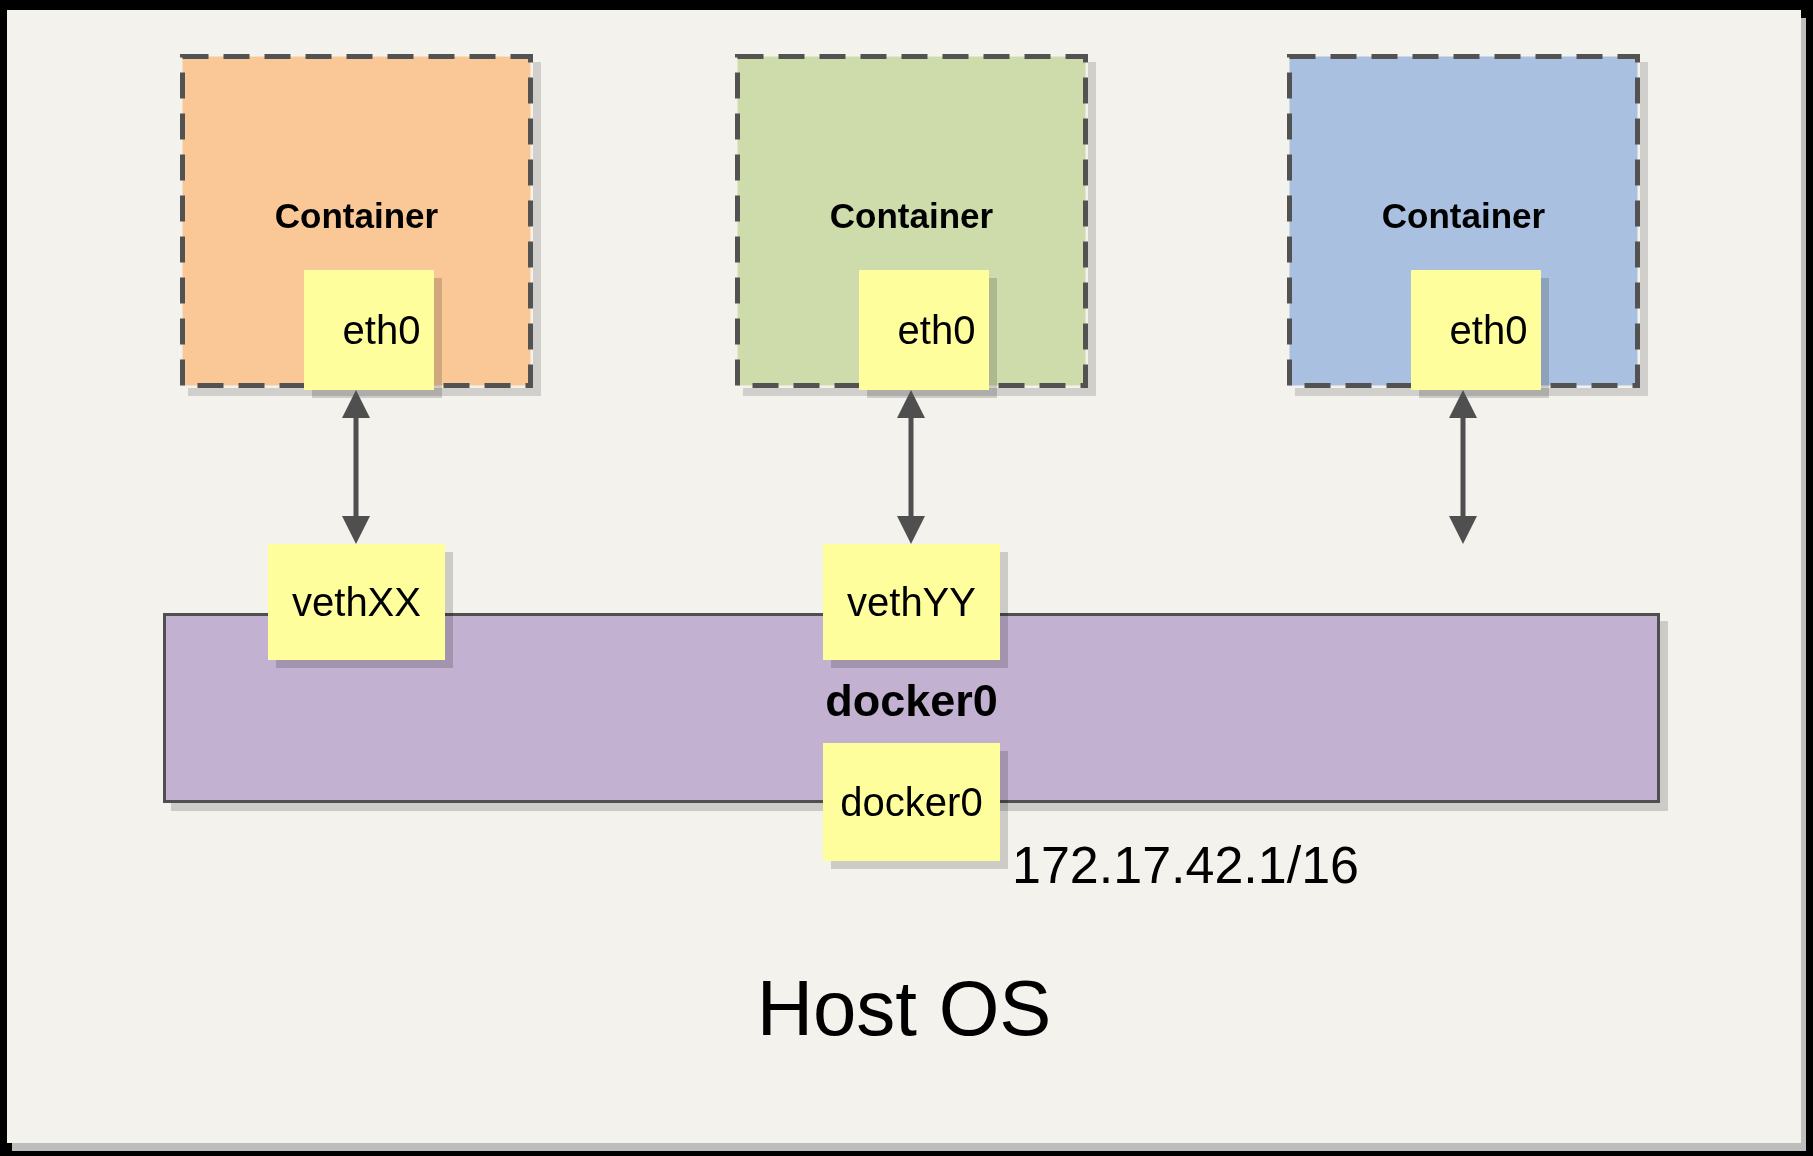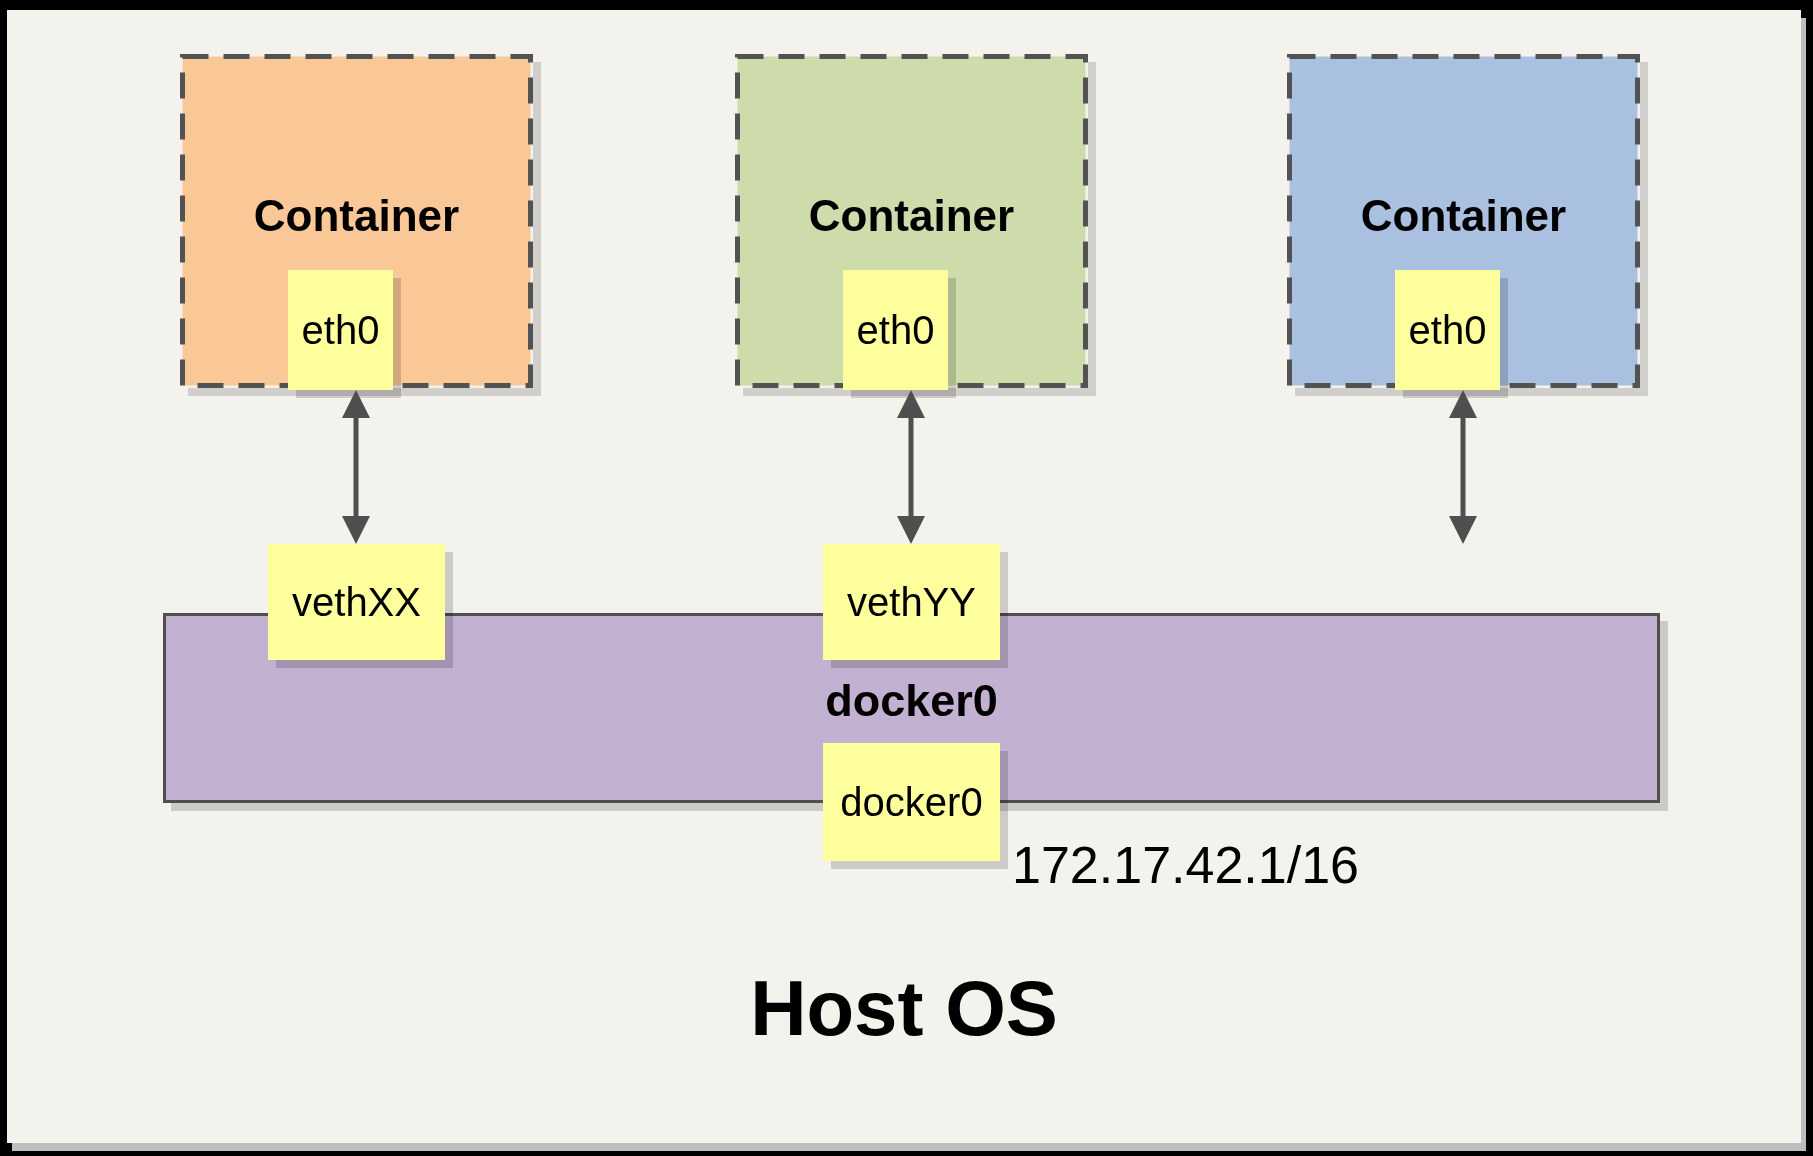--- a/index.html
+++ b/index.html
@@ -38,39 +38,40 @@
     width: 100%; height: 100%;
   }
   .col1 { left: 173px; }
   .col2 { left: 728px; }
   .col3 { left: 1280px; }
   .container-label {
     position: absolute;
     left: 0; top: 139px;
     width: 100%;
     text-align: center;
-    font-size: 44px;
+    font-size: 35px;
     line-height: 46px;
     font-weight: bold;
   }
   
   .note {
     position: absolute;
     background: #FEFE9C;
     box-shadow: 8px 8px 0 rgba(0,0,0,0.16);
     display: flex;
     align-items: center;
     justify-content: center;
     font-size: 40px;
   }
   .eth-box {
-    left: 108px;
+    left: 124px;
     top: 216px;
     width: 105px;
     height: 120px;
+    padding-left: 25px;
   }
   .veth-box {
     top: 534px;
     width: 177px;
     height: 116px;
   }
   .veth1 { left: 261px; }
   .veth2 { left: 816px; }
   .veth3 { left: 1368px; }
   
@@ -119,21 +120,20 @@
     line-height: 44px;
   }
   .host-label {
     position: absolute;
     left: 0;
     top: 958px;
     width: 100%;
     text-align: center;
     font-size: 78px;
     line-height: 80px;
-    font-weight: bold;
   }
 </style>
 </head>
 <body>
 
 <div class="canvas">
 
   <div class="container-box col1">
     <svg class="dash-svg" viewBox="0 0 353 334" preserveAspectRatio="none">
       <rect x="2.5" y="2.5" width="348" height="329" stroke="#525252" stroke-width="5" stroke-dasharray="26 15" fill="#F9C896"></rect>

